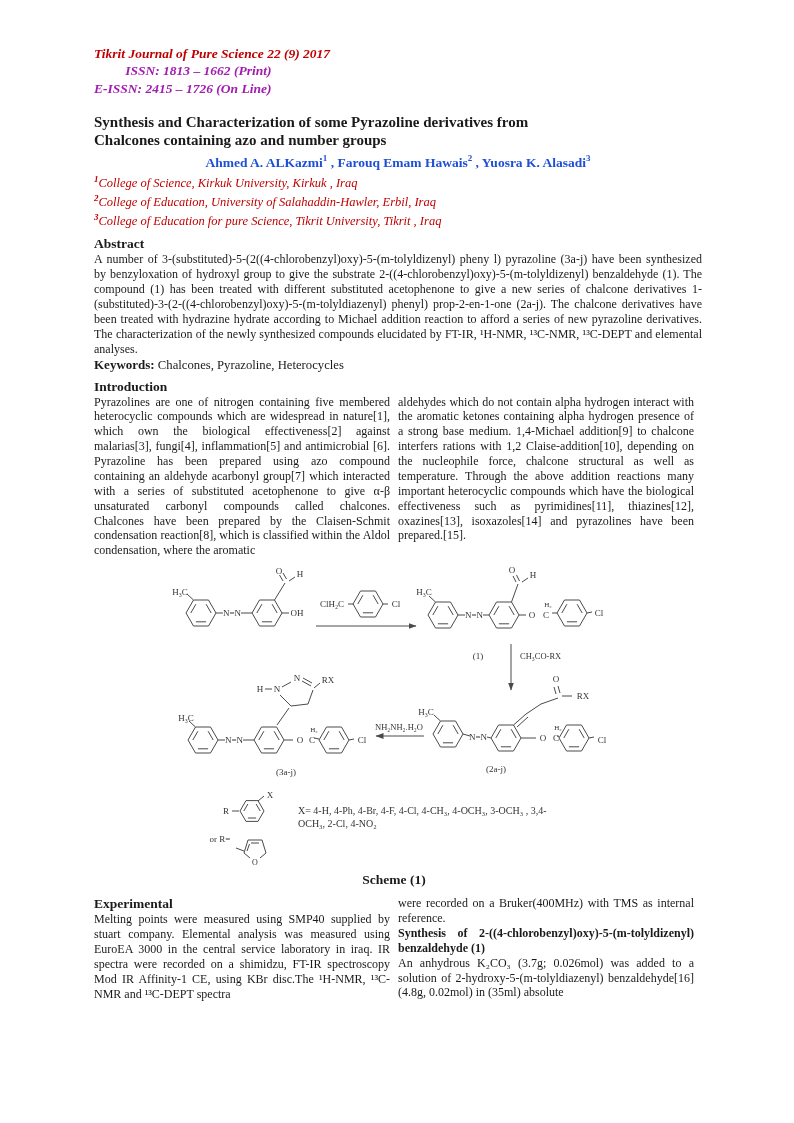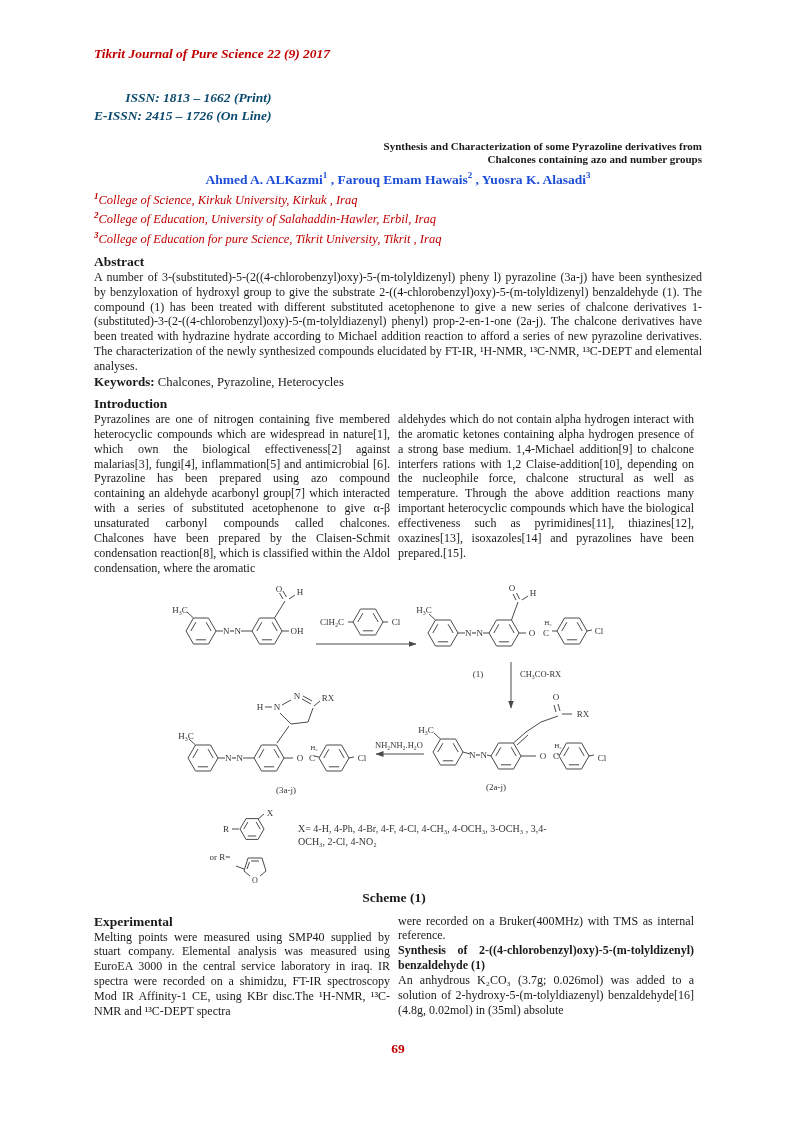--- a/index.html
+++ b/index.html
@@ -2,23 +2,23 @@
 <html><head>
 <meta charset="utf-8">
 <style>
   html,body{margin:0;padding:0;background:#ffffff;}
   body{width:794px;height:1123px;overflow:hidden;color:#1a1a1a;
        font-family:"Liberation Serif",serif;}
   .page{padding:44px 92px 0 94px;width:608px;}
   
   .hdr{display:flex;justify-content:space-between;align-items:flex-start;flex-direction:column;}
   .hdr .journal{color:#c00000;font-weight:bold;font-style:italic;font-size:13.5px;padding-top:2px;}
-  .hdr .issn{color:#0c4a6e;font-weight:bold;font-style:italic;font-size:13.5px;text-align:right;line-height:1.3;margin-top:27px;}
-  
-  .title{margin-top:16px;text-align:right;font-weight:bold;font-size:11px;line-height:1.2;}
+  .hdr .issn{color:#a21caf;font-weight:bold;font-style:italic;font-size:13.5px;text-align:right;line-height:1.3;}
+  
+  .title{margin-top:16px;text-align:left;font-weight:bold;font-size:15px;line-height:1.2;}
   .authors{margin-top:4px;text-align:center;font-weight:bold;font-size:13.5px;color:#1d4ed8;}
   .authors sup{font-size:9px;}
   .affils{margin-top:2px;color:#c00000;font-style:italic;font-size:12.5px;line-height:1.45;}
   .affils sup{font-size:9px;font-weight:bold;}
   
   .h-sec{font-weight:bold;font-size:13.5px;margin-top:6px;}
   .body-txt{font-size:12px;line-height:1.24;text-align:justify;}
   .kw{font-size:12.7px;}
   .kw b{font-size:13px;}
   .cols{display:flex;gap:8px;}
@@ -209,15 +209,14 @@
       <div class="h-sec" style="margin-top:0;">Experimental</div>
       <div class="body-txt">Melting points were measured using SMP40 supplied by stuart company. Elemental analysis was measured using EuroEA 3000 in the central service laboratory in iraq. IR spectra were recorded on a shimidzu, FT-IR spectroscopy Mod IR Affinity-1 CE, using KBr disc.The ¹H-NMR, ¹³C-NMR and ¹³C-DEPT spectra</div>
     </div>
     <div class="col">
       <div class="body-txt">were recorded on a Bruker(400MHz) with TMS as internal reference.</div>
       <div class="body-txt" style="font-weight:bold;">Synthesis of 2-((4-chlorobenzyl)oxy)-5-(m-tolyldizenyl) benzaldehyde (1)</div>
       <div class="body-txt">An anhydrous K₂CO₃ (3.7g; 0.026mol) was added to a solution of 2-hydroxy-5-(m-tolyldiazenyl) benzaldehyde[16] (4.8g, 0.02mol) in (35ml) absolute</div>
     </div>
   </div>
 
-  <div class="pageno">69</div>
 
 </div>
 
 </body></html>

